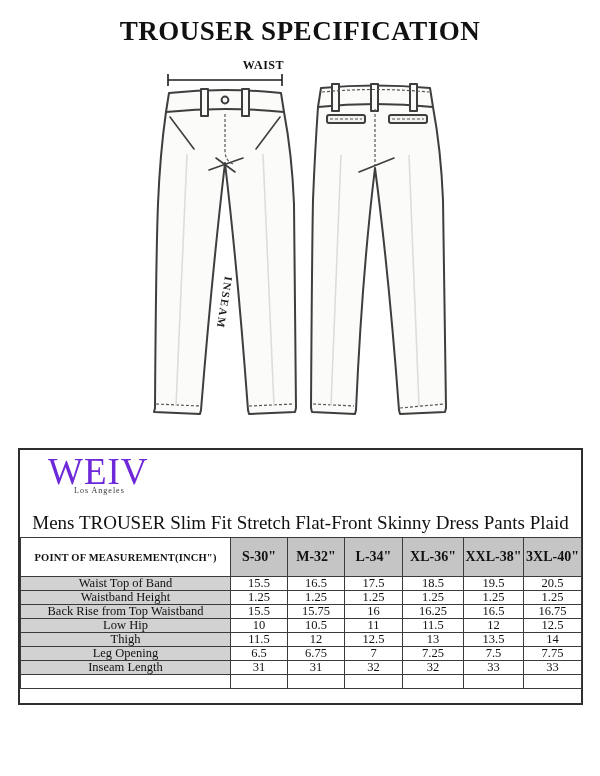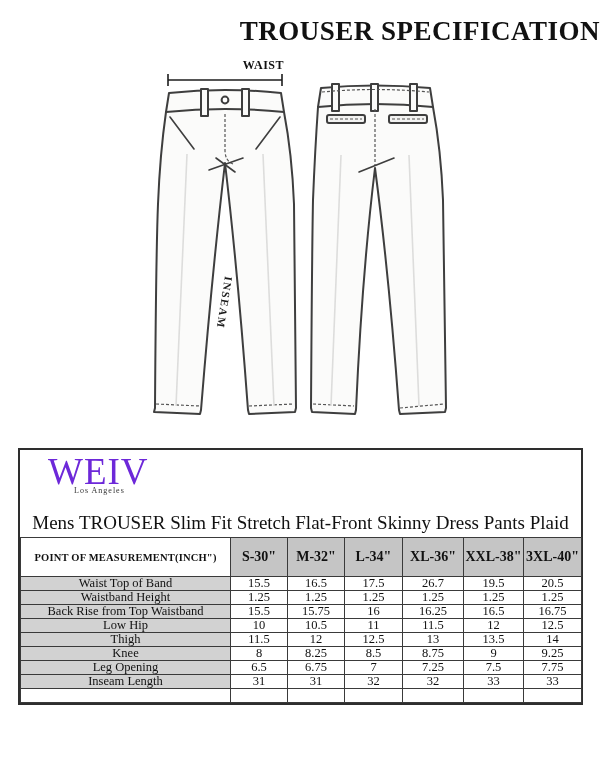--- a/index.html
+++ b/index.html
@@ -1,18 +1,18 @@
 <!DOCTYPE html>
 <html><head>
 <meta charset="utf-8">
 <style>
   html,body{margin:0;padding:0;background:#fff;}
   .page{position:relative;width:600px;height:776px;background:#ffffff;overflow:hidden;
         font-family:"Liberation Serif","DejaVu Serif",serif;color:#111;}
-  .title{position:absolute;top:16px;left:0;width:100%;text-align:right;
+  .title{position:absolute;top:16px;left:0;width:100%;text-align:center;
          font-size:27px;font-weight:bold;letter-spacing:0.5px;}
   .waist-label{position:absolute;left:166px;top:58px;width:118px;text-align:right;
                font-size:12px;font-weight:bold;letter-spacing:0.5px;}
   .abs{position:absolute;}
   .spec-box{position:absolute;left:18px;top:448px;width:565px;height:257px;
             border:2px solid #2e2e2e;box-sizing:border-box;background:#fff;}
   .logo{padding:4px 0 0 28px;}
   .logo-main{font-size:37px;line-height:0.95;letter-spacing:1px;color:#6d28d9;}
   .logo-sub{font-size:8px;letter-spacing:1px;margin:-3px 0 16px 26px;color:#333;}
   .product-name{text-align:center;font-size:19px;line-height:1.1;padding:2px 0 3px 0;}
@@ -121,21 +121,21 @@
           <th class="size-col">XXL-38"</th>
           <th class="size-col">3XL-40"</th>
         </tr>
       </thead>
       <tbody>
         <tr>
           <td class="row-label">Waist Top of Band</td>
           <td>15.5</td>
           <td>16.5</td>
           <td>17.5</td>
-          <td>26.7</td>
+          <td>18.5</td>
           <td>19.5</td>
           <td>20.5</td>
         </tr>
         <tr>
           <td class="row-label">Waistband Height</td>
           <td>1.25</td>
           <td>1.25</td>
           <td>1.25</td>
           <td>1.25</td>
           <td>1.25</td>
@@ -162,29 +162,20 @@
         <tr>
           <td class="row-label">Thigh</td>
           <td>11.5</td>
           <td>12</td>
           <td>12.5</td>
           <td>13</td>
           <td>13.5</td>
           <td>14</td>
         </tr>
         <tr>
-          <td class="row-label">Knee</td>
-          <td>8</td>
-          <td>8.25</td>
-          <td>8.5</td>
-          <td>8.75</td>
-          <td>9</td>
-          <td>9.25</td>
-        </tr>
-        <tr>
           <td class="row-label">Leg Opening</td>
           <td>6.5</td>
           <td>6.75</td>
           <td>7</td>
           <td>7.25</td>
           <td>7.5</td>
           <td>7.75</td>
         </tr>
         <tr>
           <td class="row-label">Inseam Length</td>

